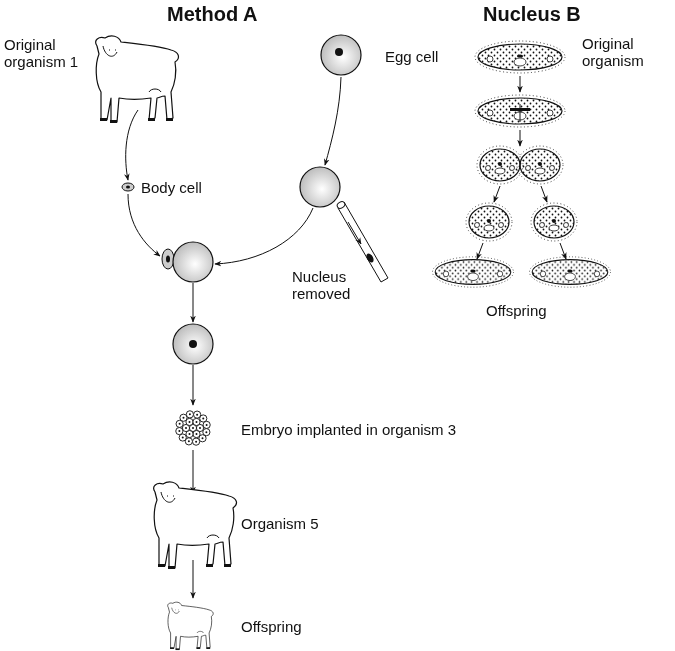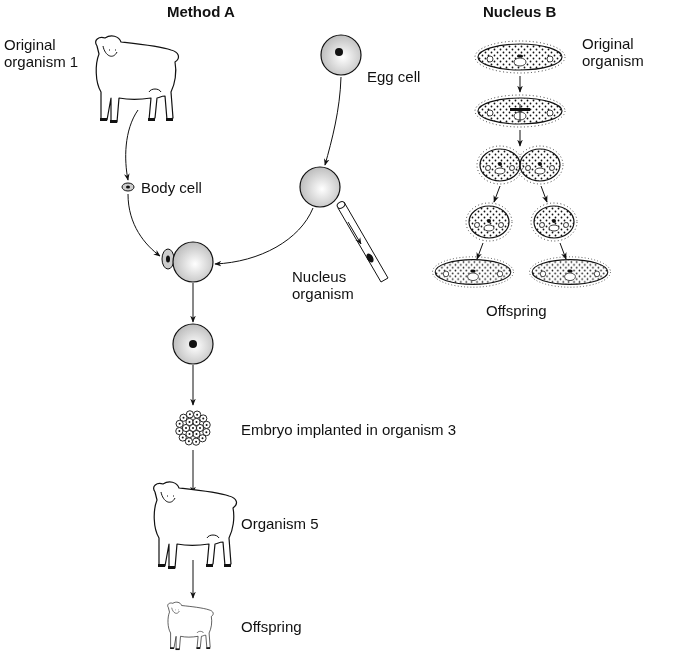--- a/index.html
+++ b/index.html
@@ -1,34 +1,34 @@
 <!DOCTYPE html>
 <html><head>
 <meta charset="utf-8">
 <style>
   html, body { margin:0; padding:0; background:#ffffff; }
   body { width:675px; height:651px; position:relative; overflow:hidden;
          font-family:"Liberation Sans", sans-serif; color:#111; }
   svg { position:absolute; left:0; top:0; }
   .lbl { position:absolute; font-size:15px; line-height:17px; white-space:nowrap; color:#111; }
-  .title { position:absolute; font-size:15px; font-weight:bold; white-space:nowrap; }
+  .title { position:absolute; font-size:20px; font-weight:bold; white-space:nowrap; }
   .center { text-align:left; }
 </style>
 </head>
 <body>
 
 <div class="title" style="left:167px;top:3px;">Method A</div>
 <div class="title" style="left:483px;top:3px;">Nucleus B</div>
 
 <div class="lbl center" style="left:4px;top:36px;width:80px;white-space:pre;">Original
 organism 1</div>
-<div class="lbl" style="left:367px;top:48px;margin-top:20px;">Egg cell</div>
+<div class="lbl" style="left:385px;top:48px;">Egg cell</div>
 <div class="lbl" style="left:141px;top:179px;">Body cell</div>
 <div class="lbl center" style="left:292px;top:268px;width:80px;white-space:pre;">Nucleus
-organism</div>
+removed</div>
 <div class="lbl" style="left:241px;top:421px;">Embryo implanted in organism 3</div>
 <div class="lbl" style="left:241px;top:515px;">Organism 5</div>
 <div class="lbl" style="left:241px;top:618px;">Offspring</div>
 
 <div class="lbl center" style="left:582px;top:35px;width:80px;white-space:pre;">Original
 organism</div>
 <div class="lbl" style="left:486px;top:302px;">Offspring</div>
 
 <svg width="675" height="651" viewBox="0 0 675 651">
   <defs>

